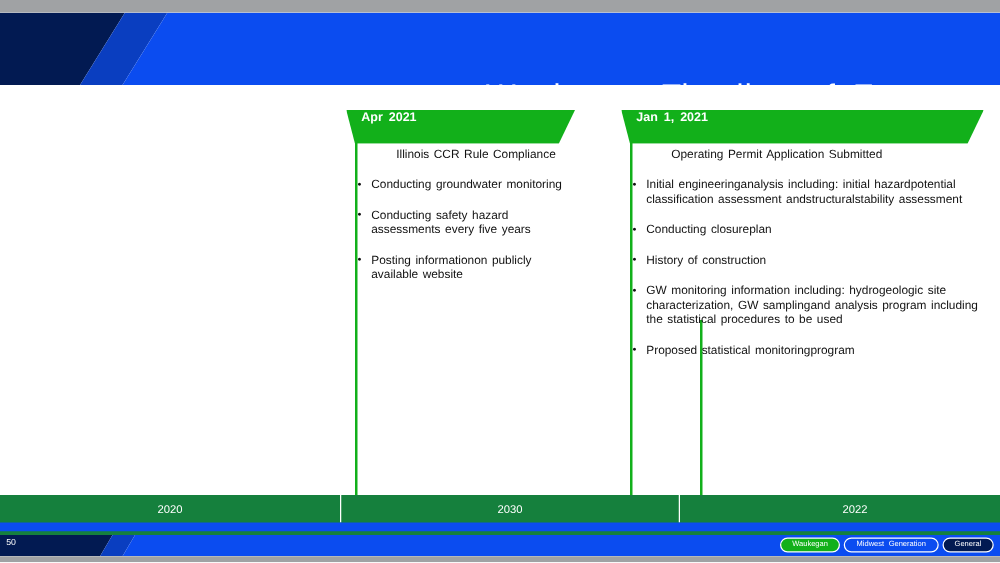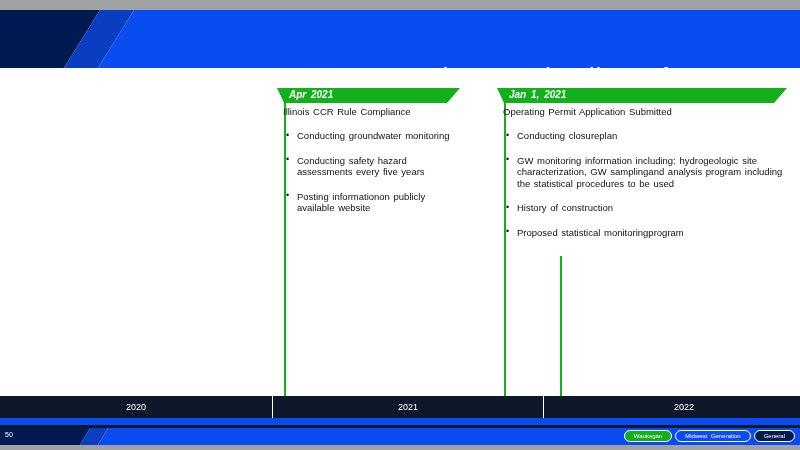--- a/index.html
+++ b/index.html
@@ -61,40 +61,40 @@
   .connector {
     position: absolute;
     width: 2px;
     background: #12b01a;
   }
 
   
   .card { position: absolute; }
   .card-hdr {
     position: relative;
-    height: 15px;
+    height: 27px;
     background: #12b01a;
-    font-style: italic;
   }
   .card-hdr .hdr-text {
     position: absolute; left: 12px; top: 1px;
     color: #ffffff;
     font-size: 10px;
     font-weight: bold;
     white-space: nowrap;
     word-spacing: 2px;
   }
   .card-body {
     padding: 3px 0 0 6px;
   }
   .card-sub {
     font-size: 9.5px;
     color: #111111;
     margin-bottom: 1px;
     word-spacing: 1px;
+    margin-left: 34px;
   }
   .card-list { list-style: none; }
   .card-list li {
     position: relative;
     font-size: 9.5px;
     color: #111111;
     padding-left: 14px;
     line-height: 11.5px;
     margin-bottom: 0.5px;
     word-spacing: 1px;
@@ -105,21 +105,21 @@
     position: absolute;
     left: 3px; top: -0.5px;
     font-size: 9px;
     color: #111111;
   }
 
   
   .year-band {
     position: absolute; left: 0; top: 396px;
     width: 800px; height: 34px;
-    background: #0f172a;
+    background: #15803d;
     overflow: hidden;
   }
   .year-seg {
     position: absolute; top: 0; height: 22px;
     display: flex; align-items: center; justify-content: center;
     color: #ffffff;
     font-size: 9px;
   }
   .year-div {
     position: absolute; top: 0;
@@ -218,33 +218,34 @@
     </div>
   </div>
 
   <div class="card" style="left:497px; top:88px; width:290px;">
     <div class="card-hdr" style="clip-path: polygon(0 0, 290px 0, 277px 100%, 7px 100%);">
       <span class="hdr-text">Jan  1, 2021</span>
     </div>
     <div class="card-body">
       <div class="card-sub">Operating  Permit Application  Submitted</div>
       <ul class="card-list">
+        <li>Initial engineeringanalysis  including: initial hazardpotential classification assessment andstructuralstability assessment</li>
         <li>Conducting  closureplan</li>
+        <li>History of construction</li>
         <li>GW monitoring information including:  hydrogeologic  site characterization,  GW samplingand  analysis program including the statistical procedures  to be used</li>
-        <li>History of construction</li>
         <li>Proposed  statistical  monitoringprogram</li>
       </ul>
     </div>
   </div>
 
 
   <div class="year-band">
     <div class="year-seg" style="left:0px; width:272px;">2020</div>
     <div class="year-div" style="left:272px;"></div>
-    <div class="year-seg" style="left:273px; width:270px;">2021</div>
+    <div class="year-seg" style="left:273px; width:270px;">2030</div>
     <div class="year-div" style="left:543px;"></div>
     <div class="year-seg" style="left:556px; width:256px;">2022</div>
   </div>
   <div class="axis-bar-blue"></div>
 
   <div class="footer">
     <div class="ft-navy"></div>
     <div class="ft-mid"></div>
     <div class="ft-bright"></div>
     <div class="page-num">50</div>

